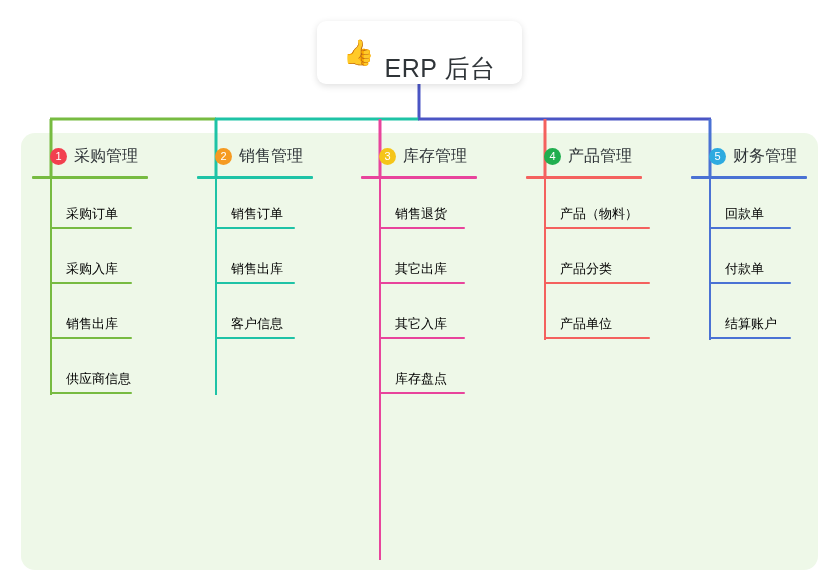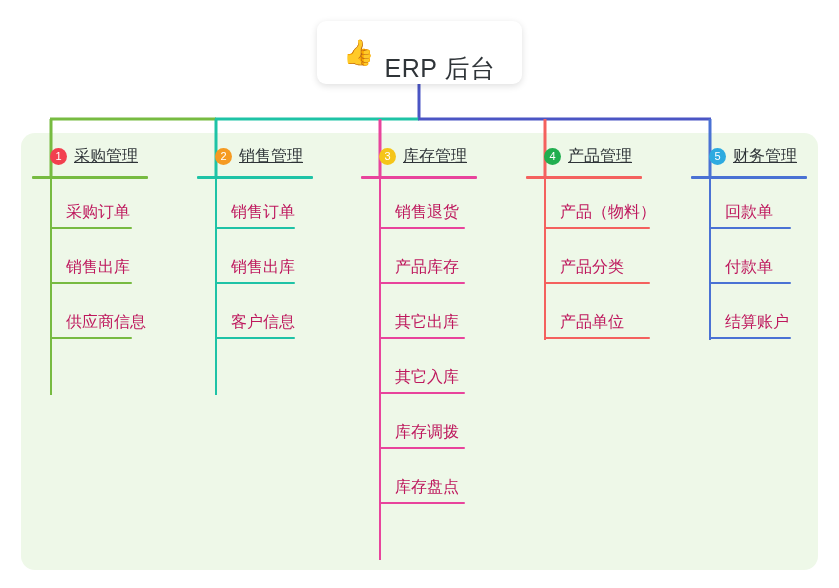--- a/index.html
+++ b/index.html
@@ -93,38 +93,37 @@
     font-size: 11px;
     line-height: 17px;
     text-align: center;
     flex: 0 0 auto;
     font-family: "Liberation Sans", sans-serif;
   }
   .col-title {
     font-size: 16px;
     color: #2f3438;
     white-space: nowrap;
-    text-decoration: underline;
   }
   .header-rule {
     height: 3px;
     border-radius: 1px;
     margin-top: 7px;
   }
 
   .leaf {
     position: relative;
     height: 55px;
   }
   .leaf-label {
     position: absolute;
     left: 34px;
     bottom: 11px;
-    font-size: 16px;
-    color: #be185d;
+    font-size: 13px;
+    color: #000000;
     white-space: nowrap;
   }
   .leaf-rule {
     position: absolute;
     left: 18px;
     bottom: 5px;
     height: 2px;
     border-radius: 1px;
   }
 </style>
@@ -162,20 +161,24 @@
         <div class="col-header">
           <span class="badge" style="background: rgb(242, 64, 79);">1</span>
           <span class="col-title">采购管理</span>
         </div>
         <div class="header-rule" style="background: rgb(119, 187, 65); width: 116px;"></div>
         <div class="leaf">
           <span class="leaf-label">采购订单</span>
           <div class="leaf-rule" style="background: rgb(119, 187, 65); width: 82px;"></div>
         </div>
         <div class="leaf">
+          <span class="leaf-label">采购入库</span>
+          <div class="leaf-rule" style="background: rgb(119, 187, 65); width: 82px;"></div>
+        </div>
+        <div class="leaf">
           <span class="leaf-label">销售出库</span>
           <div class="leaf-rule" style="background: rgb(119, 187, 65); width: 82px;"></div>
         </div>
         <div class="leaf">
           <span class="leaf-label">供应商信息</span>
           <div class="leaf-rule" style="background: rgb(119, 187, 65); width: 82px;"></div>
         </div>
       </div>
       <div class="column" style="left: 197px;">
         <div class="col-header">
@@ -200,33 +203,25 @@
         <div class="col-header">
           <span class="badge" style="background: rgb(245, 197, 24);">3</span>
           <span class="col-title">库存管理</span>
         </div>
         <div class="header-rule" style="background: rgb(232, 68, 156); width: 116px;"></div>
         <div class="leaf">
           <span class="leaf-label">销售退货</span>
           <div class="leaf-rule" style="background: rgb(232, 68, 156); width: 86px;"></div>
         </div>
         <div class="leaf">
-          <span class="leaf-label">产品库存</span>
-          <div class="leaf-rule" style="background: rgb(232, 68, 156); width: 86px;"></div>
-        </div>
-        <div class="leaf">
           <span class="leaf-label">其它出库</span>
           <div class="leaf-rule" style="background: rgb(232, 68, 156); width: 86px;"></div>
         </div>
         <div class="leaf">
           <span class="leaf-label">其它入库</span>
-          <div class="leaf-rule" style="background: rgb(232, 68, 156); width: 86px;"></div>
-        </div>
-        <div class="leaf">
-          <span class="leaf-label">库存调拨</span>
           <div class="leaf-rule" style="background: rgb(232, 68, 156); width: 86px;"></div>
         </div>
         <div class="leaf">
           <span class="leaf-label">库存盘点</span>
           <div class="leaf-rule" style="background: rgb(232, 68, 156); width: 86px;"></div>
         </div>
       </div>
       <div class="column" style="left: 526px;">
         <div class="col-header">
           <span class="badge" style="background: rgb(33, 174, 79);">4</span>

